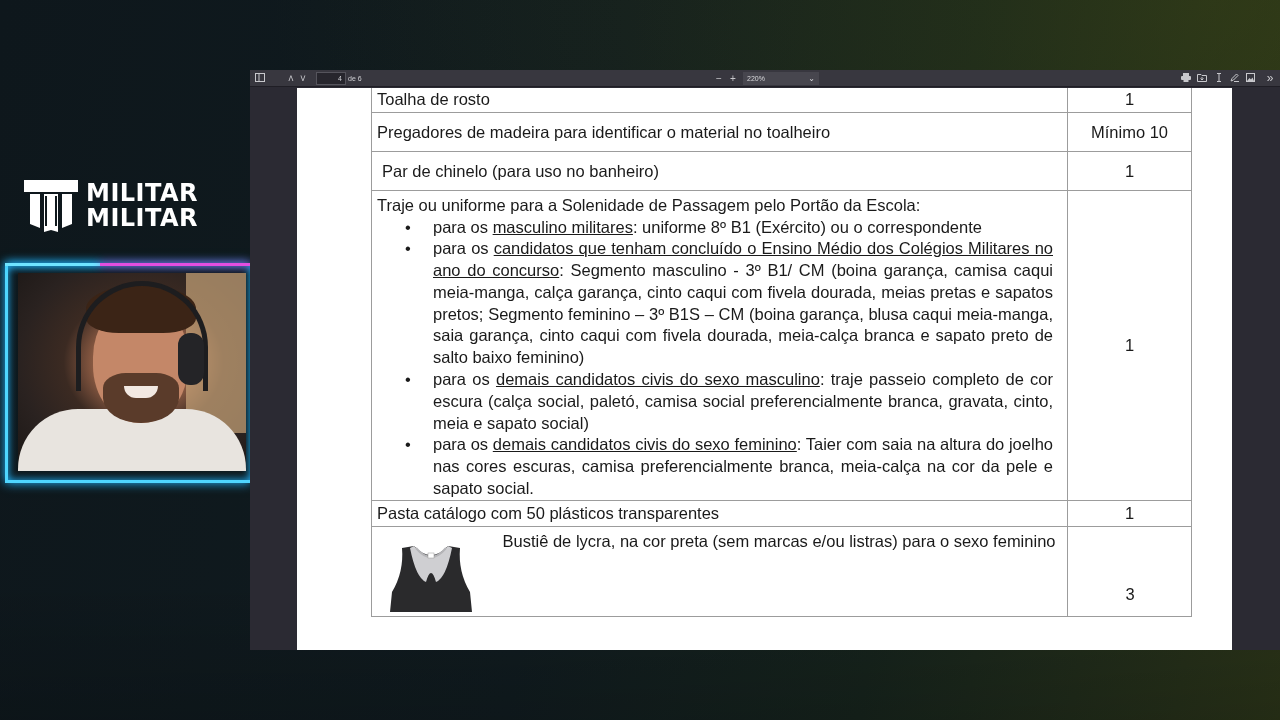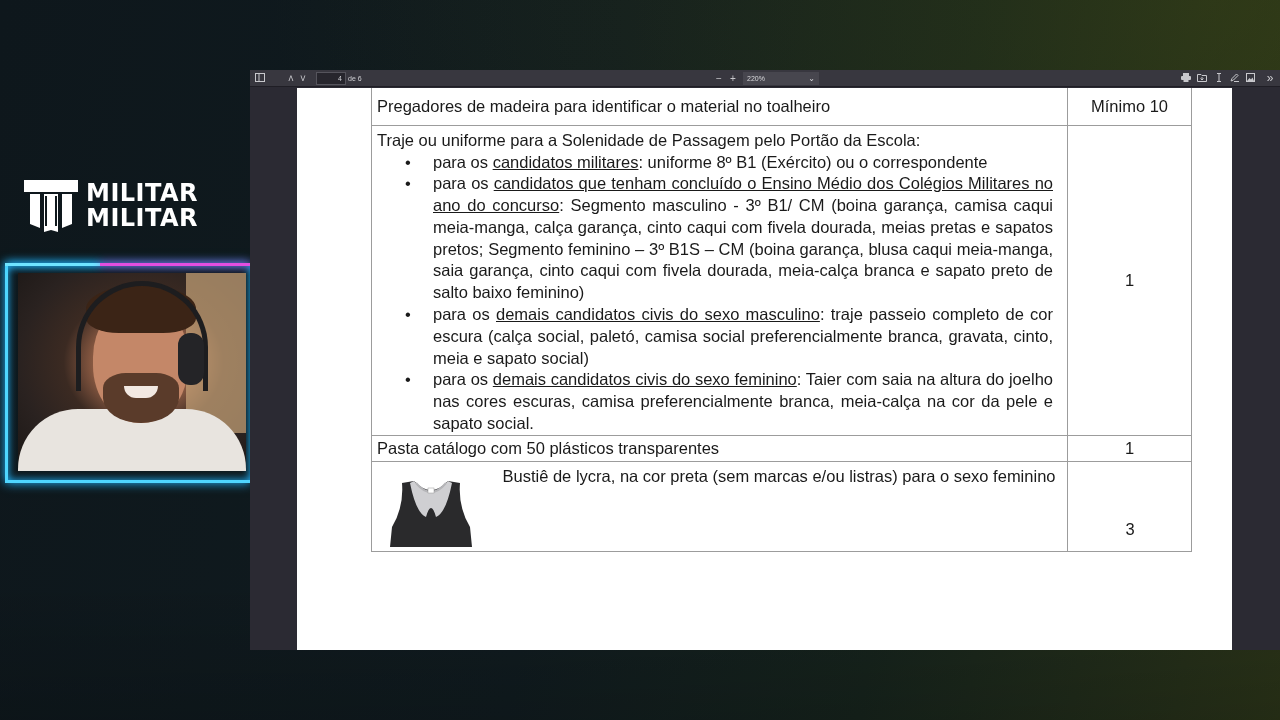--- a/index.html
+++ b/index.html
@@ -197,29 +197,37 @@
     </span>
     <span class="tb-icon" style="left:1014px;width:12px;font-size:12px;">
       <span>»</span>
     </span>
   </div>
 
   <div class="pdf-area">
     <div class="page">
       <table class="items">
         <tbody>
+            <tr class="r1">
+          <td>Toalha de rosto</td>
+          <td class="qty">1</td>
+        </tr>
         <tr class="r2">
           <td>Pregadores de madeira para identificar o material no toalheiro</td>
           <td class="qty">Mínimo 10</td>
+        </tr>
+        <tr class="r3">
+          <td style="padding-left:10px;">Par de chinelo (para uso no banheiro)</td>
+          <td class="qty">1</td>
         </tr>
         <tr class="r4">
           <td style="vertical-align:top;padding-top:3px;padding-right:14px;">
             <div class="uniform-intro">Traje ou uniforme para a Solenidade de Passagem pelo Portão da Escola:</div>
             <ul class="uni">
-              <li><span class="bullet">•</span><span>para os </span><span class="u">candidatos militares</span><span>: uniforme 8º B1 (Exército) ou o correspondente</span></li>
+              <li><span class="bullet">•</span><span>para os </span><span class="u">masculino militares</span><span>: uniforme 8º B1 (Exército) ou o correspondente</span></li>
               <li><span class="bullet">•</span><span>para os </span><span class="u">candidatos que tenham concluído o Ensino Médio dos Colégios Militares no ano do concurso</span><span>: Segmento masculino - 3º B1/ CM (boina garança, camisa caqui meia-manga, calça garança, cinto caqui com fivela dourada, meias pretas e sapatos pretos; Segmento feminino – 3º B1S – CM (boina garança, blusa caqui meia-manga, saia garança, cinto caqui com fivela dourada, meia-calça branca e sapato preto de salto baixo feminino)</span></li>
               <li><span class="bullet">•</span><span>para os </span><span class="u">demais candidatos civis do sexo masculino</span><span>: traje passeio completo de cor escura (calça social, paletó, camisa social preferencialmente branca, gravata, cinto, meia e sapato social)</span></li>
               <li><span class="bullet">•</span><span>para os </span><span class="u">demais candidatos civis do sexo feminino</span><span>: Taier com saia na altura do joelho nas cores escuras, camisa preferencialmente branca, meia-calça na cor da pele e sapato social.</span></li>
             </ul>
           </td>
           <td class="qty">1</td>
         </tr>
         <tr class="r7">
           <td>Pasta catálogo com 50 plásticos transparentes</td>
           <td class="qty">1</td>

